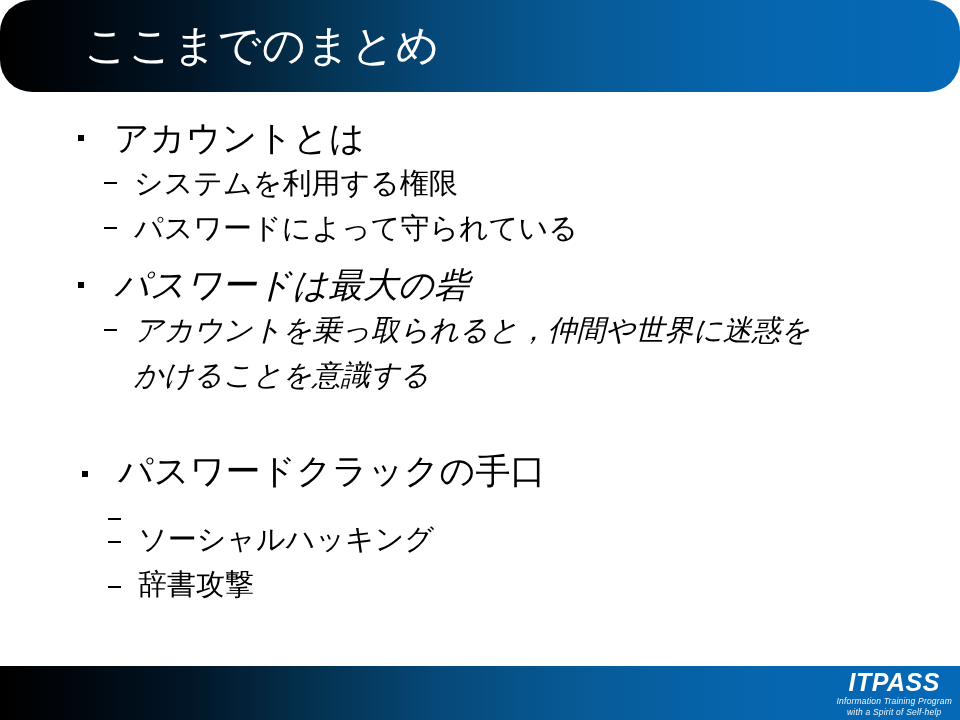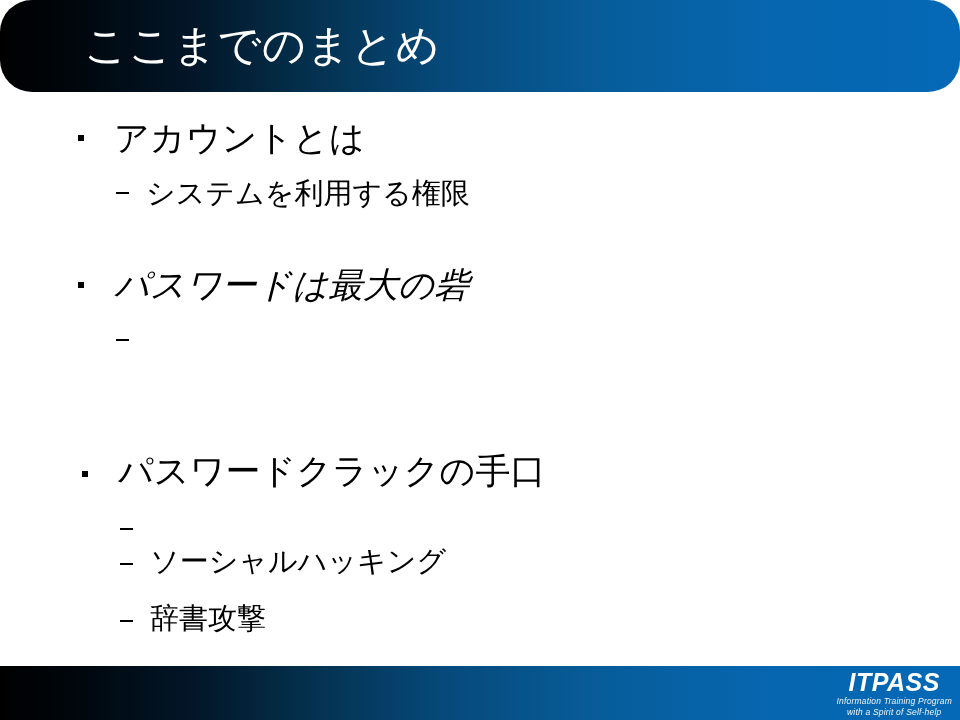--- a/index.html
+++ b/index.html
@@ -99,21 +99,21 @@
     letter-spacing: 0px;
   }
 
   
   .l2 {
     display: flex;
     align-items: flex-start;
     color: #000000;
     font-size: 29px;
     line-height: 1.55;
-    margin: 12px;
+    margin: 0;
   }
   .l2 .bullet {
     flex: 0 0 auto;
     width: 30px;
     padding-left: 34px;
     box-sizing: content-box;
     display: flex;
     align-items: flex-start;
     justify-content: flex-start;
     padding-top: 21px;
@@ -198,33 +198,40 @@
               <span class="sq"></span>
             </span>
           <span class="l1-text">アカウントとは</span>
         </div>
         <div class="l2">
           <span class="bullet">
               <span class="dash"></span>
             </span>
           <span class="l2-text">システムを利用する権限</span>
         </div>
+        <div class="l2">
+          <span class="bullet">
+              <span class="dash"></span>
+            </span>
+          <span class="l2-text">パスワードによって守られている</span>
+        </div>
       </div>
 
       <div class="group g2">
         <div class="l1">
           <span class="bullet">
               <span class="sq"></span>
             </span>
           <span class="l1-text">パスワードは最大の砦</span>
         </div>
         <div class="l2">
           <span class="bullet">
               <span class="dash"></span>
             </span>
+          <span class="l2-text">アカウントを乗っ取られると，仲間や世界に迷惑をかけることを意識する</span>
         </div>
       </div>
 
       <div class="group g3">
         <div class="l1">
           <span class="bullet">
               <span class="sq"></span>
             </span>
           <span class="l1-text">パスワードクラックの手口</span>
         </div>

